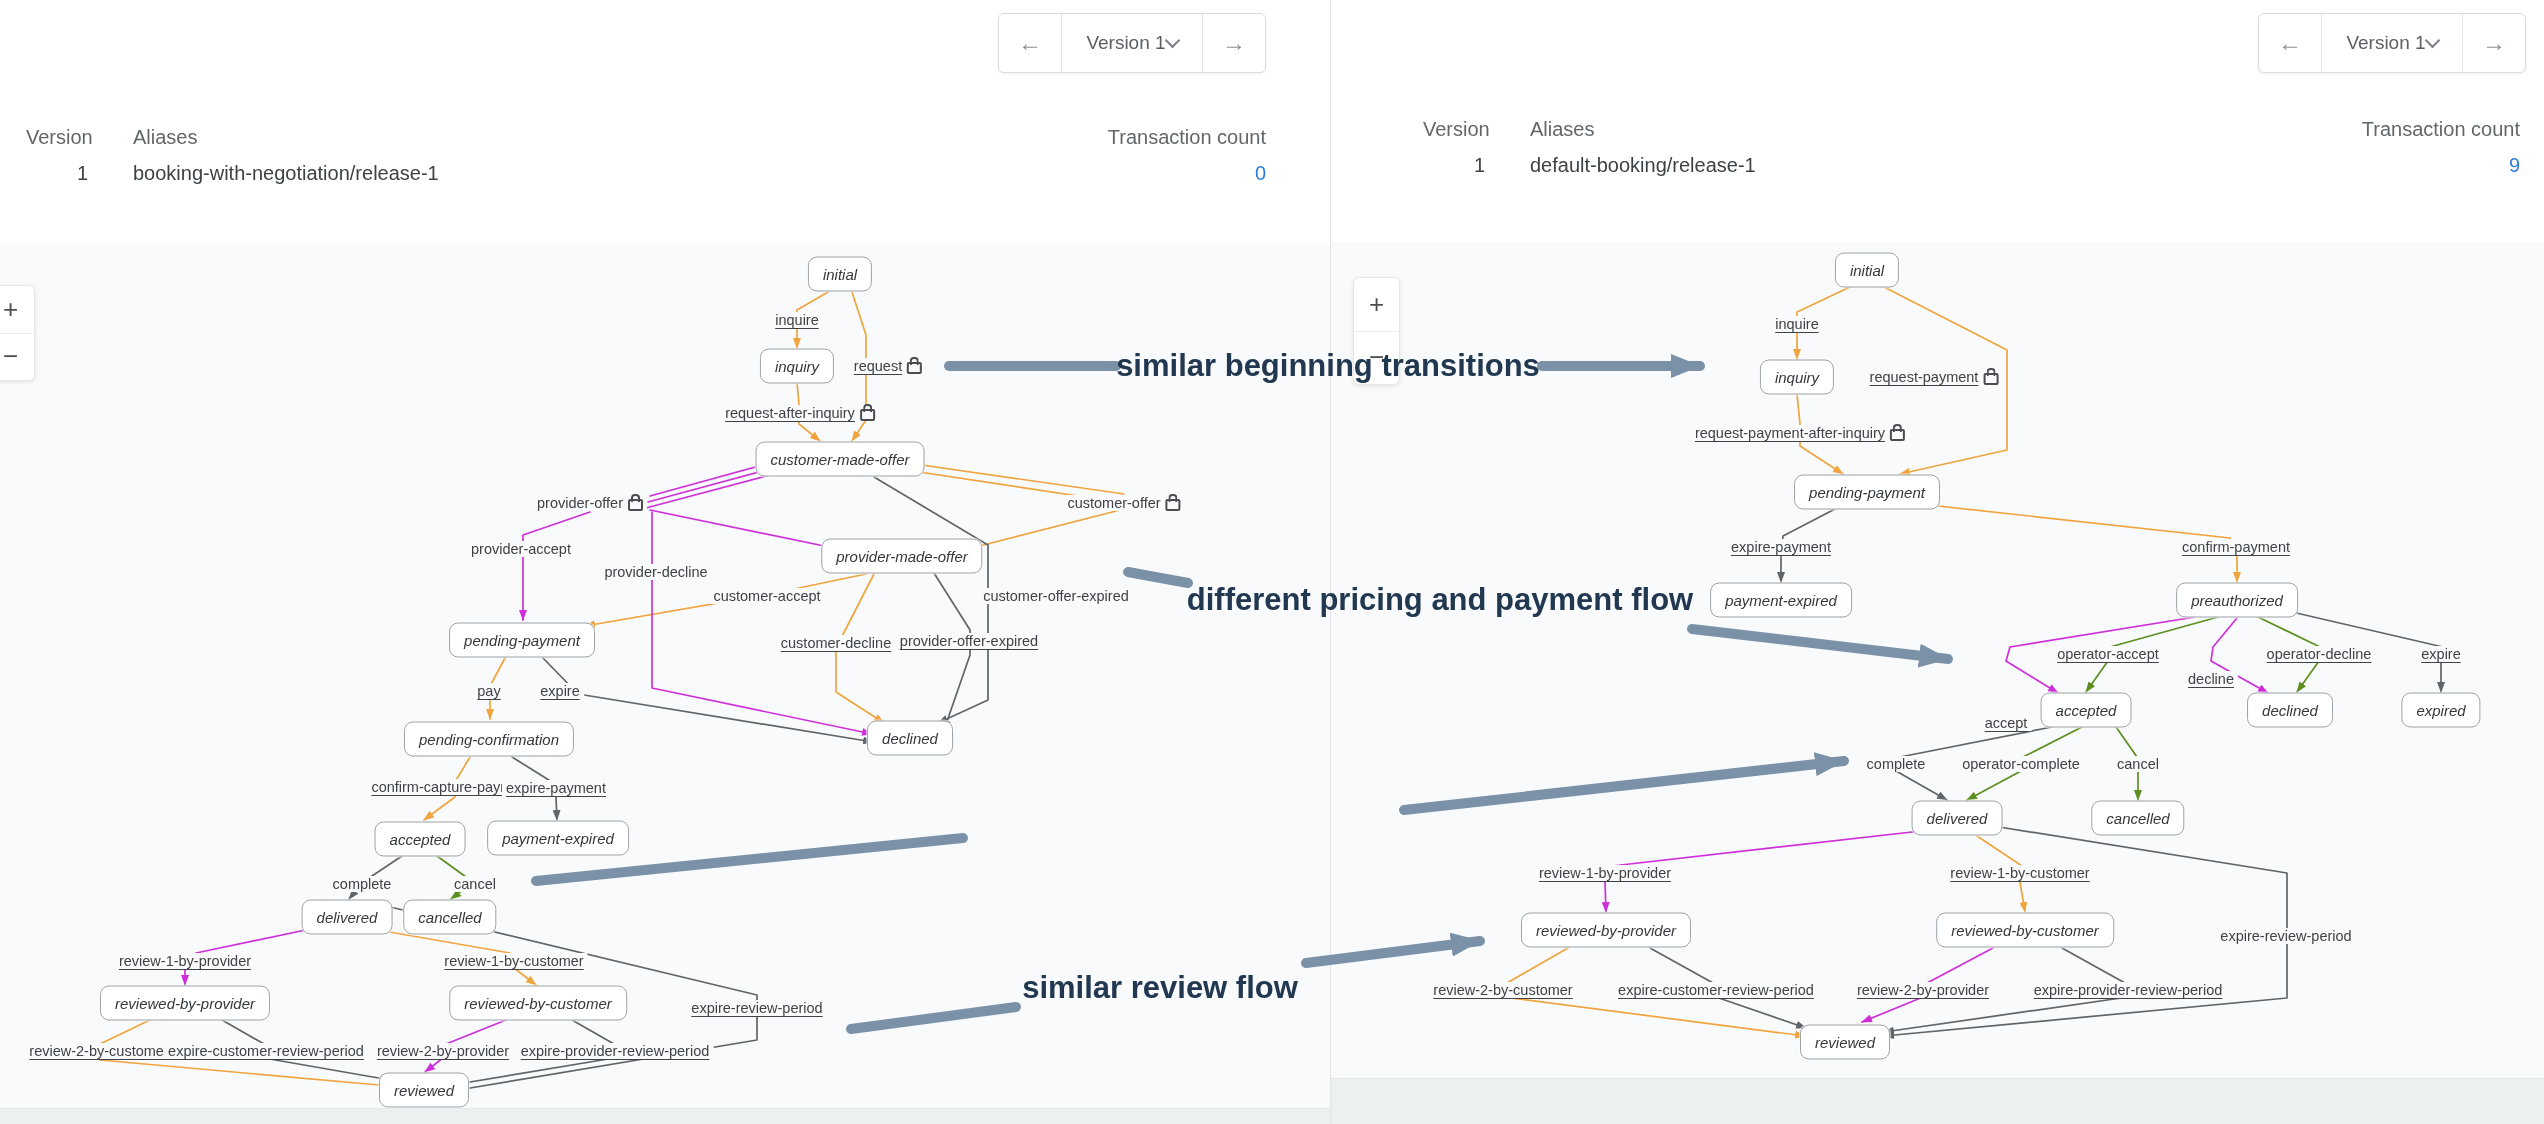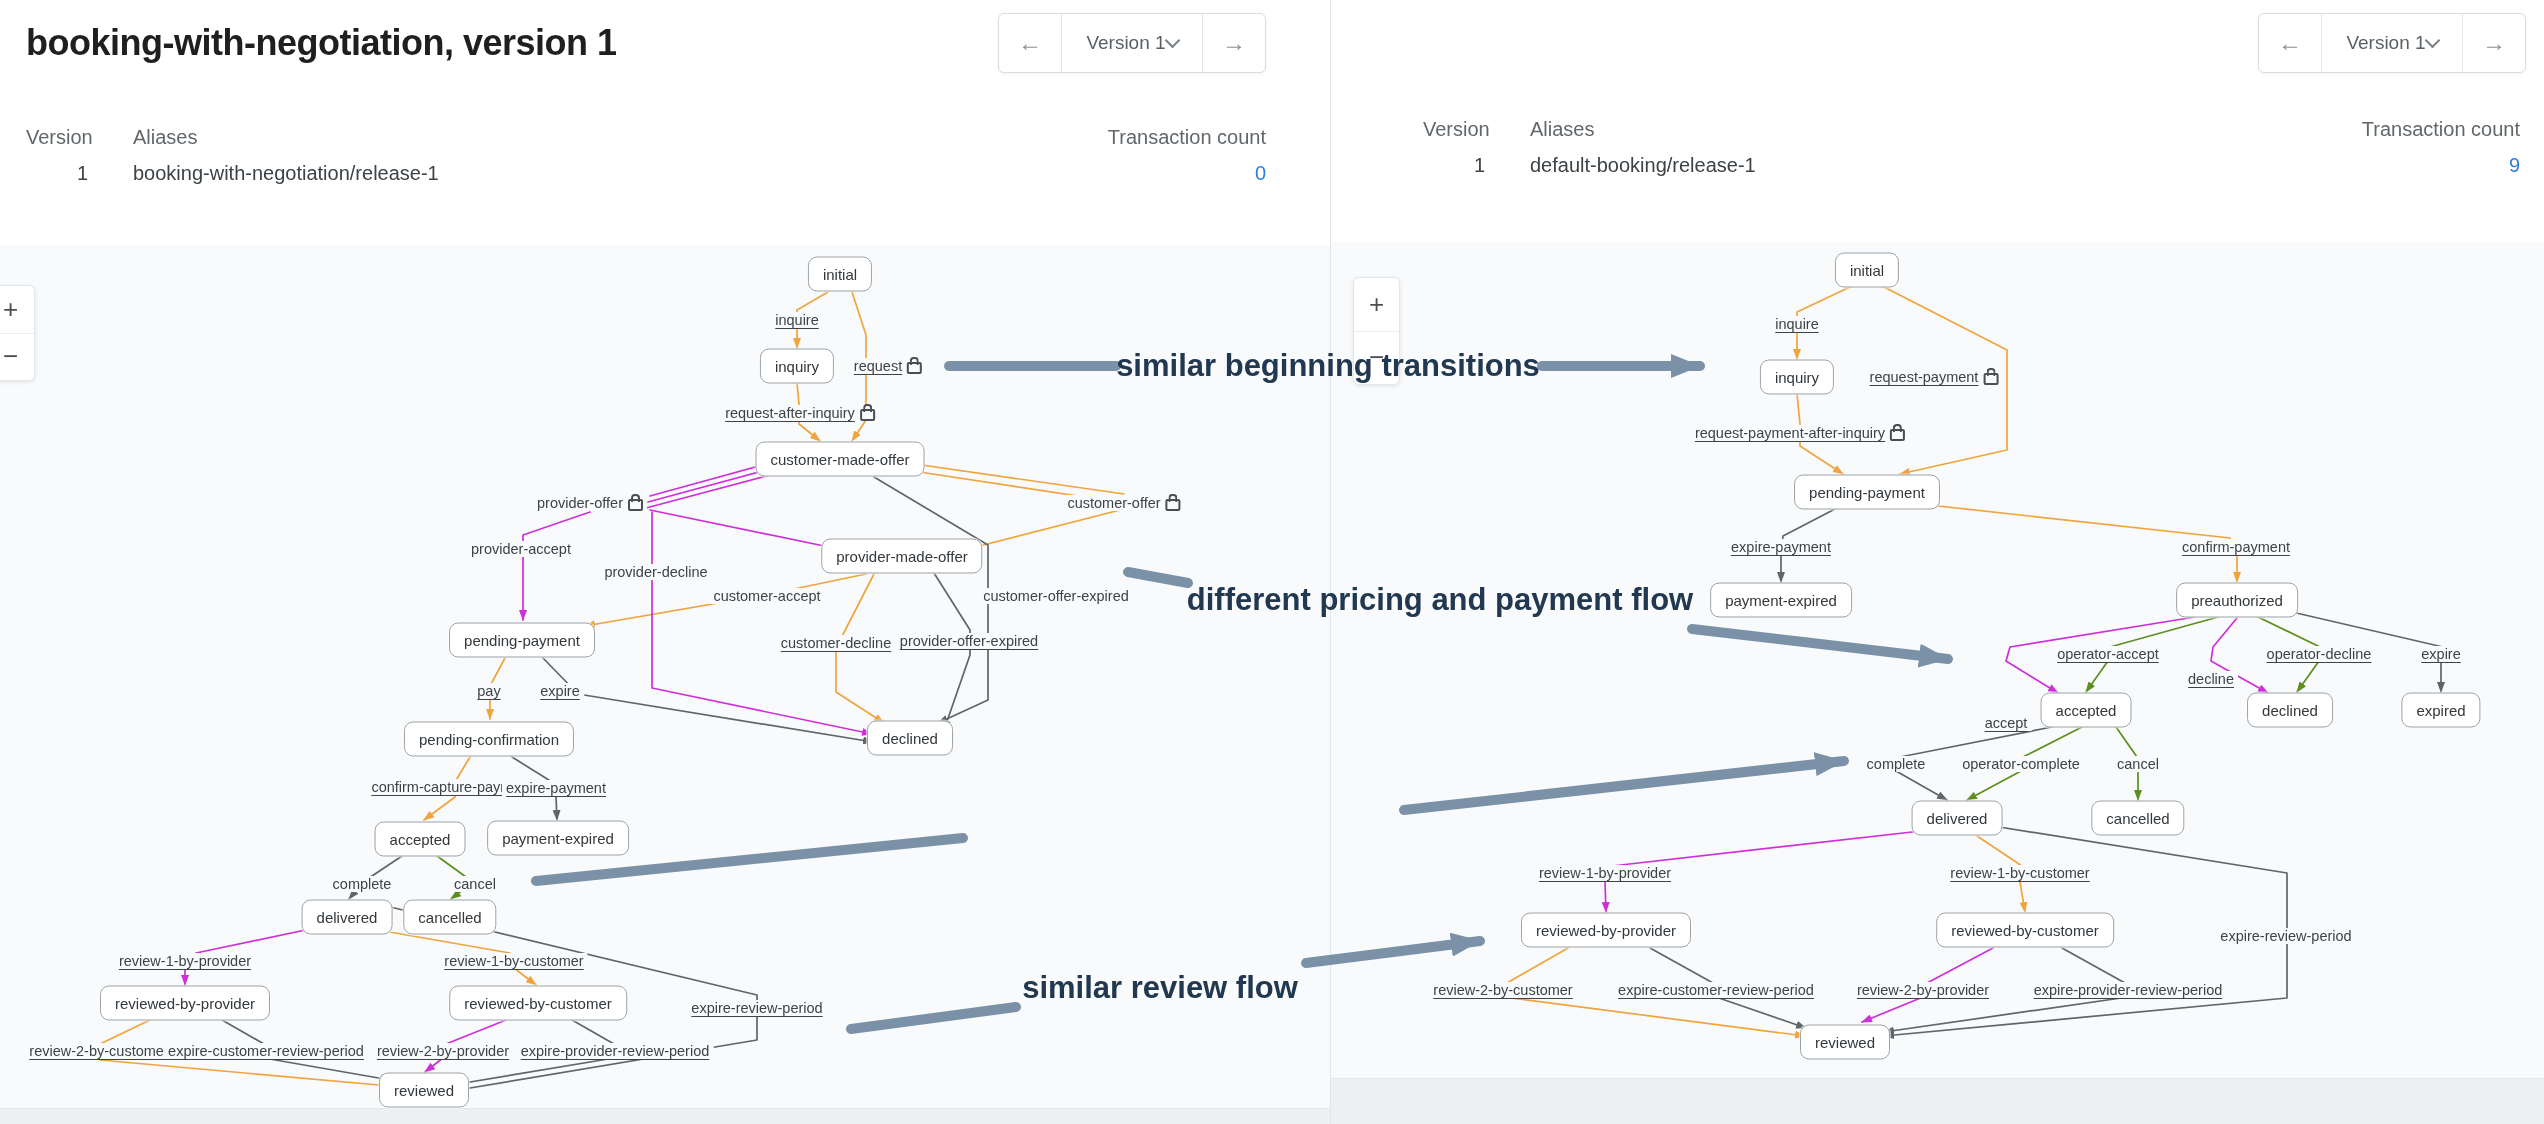--- a/index.html
+++ b/index.html
@@ -29,21 +29,21 @@
   .zoomctl .zb{flex:1;display:flex;align-items:center;justify-content:center;font-size:26px;color:#4b4f52;cursor:pointer;}
   .zoomctl .zb + .zb{border-top:1px solid #ececee;}
 
   svg.layer{position:absolute;left:0;top:0;pointer-events:none;}
   #edge-svg{z-index:2;}
   #ann-svg{z-index:5;}
   #node-layer{position:absolute;left:0;top:0;width:100%;height:100%;z-index:3;}
   #ann-text-layer{position:absolute;left:0;top:0;width:100%;height:100%;z-index:6;}
 
   .state{position:absolute;transform:translate(-50%,-50%);background:#fff;border:1px solid #9aa1a6;border-radius:9px;
-         padding:8px 14px;font-size:15px;color:#33383c;white-space:nowrap;cursor:pointer;
+         padding:8px 14px;font-size:15px;font-style:italic;color:#33383c;white-space:nowrap;cursor:pointer;
          box-shadow:0 0 0 1px rgba(255,255,255,0.6);}
   .trans{position:absolute;transform:translate(-50%,-50%);background:#f8fafb;padding:0 4px;font-size:14.5px;color:#3f4347;
          white-space:nowrap;cursor:pointer;display:flex;align-items:center;gap:5px;}
   .trans .txt.u{text-decoration:underline;text-underline-offset:3px;}
   .lock{position:relative;display:inline-block;width:11px;height:8px;background:transparent;border:2px solid #4a4e52;border-radius:2px;margin-top:4px;}
   .lock::before{content:'';position:absolute;top:-7px;left:1px;width:5px;height:6px;border:2px solid #4a4e52;border-bottom:none;border-radius:4px 4px 0 0;}
 
   .ann-text{position:absolute;transform:translate(-50%,-50%);font-size:31px;font-weight:600;color:#223850;white-space:nowrap;}
 </style>
 </head>
@@ -54,21 +54,20 @@
   <div class="panel-bg" style="left:0;top:0;width:1330px;height:245px;background:#fff;"></div>
   <div class="panel-bg diagram-bg" style="left:0;top:245px;width:1330px;height:879px;"></div>
   <div class="panel-bg bottom-strip" style="left:0;top:1108px;width:1330px;height:16px;"></div>
 
   <div class="panel-bg" style="left:1331px;top:0;width:1213px;height:242px;background:#fff;"></div>
   <div class="panel-bg diagram-bg" style="left:1331px;top:242px;width:1213px;height:882px;"></div>
   <div class="panel-bg bottom-strip" style="left:1331px;top:1078px;width:1213px;height:46px;"></div>
 
   <div class="divider"></div>
 
-  <div class="title" style="left:26px;top:22px;">booking-with-negotiation, version 1</div>
   <div class="vsel" style="left:998px;top:13px;">
     <div class="nav">←</div>
     <div class="mid">
       <span>Version 1</span>
       <span class="chev"></span>
     </div>
     <div class="nav">→</div>
   </div>
   <div class="thead" style="left:26px;top:126px;">Version</div>
   <div class="thead" style="left:133px;top:126px;">Aliases</div>

